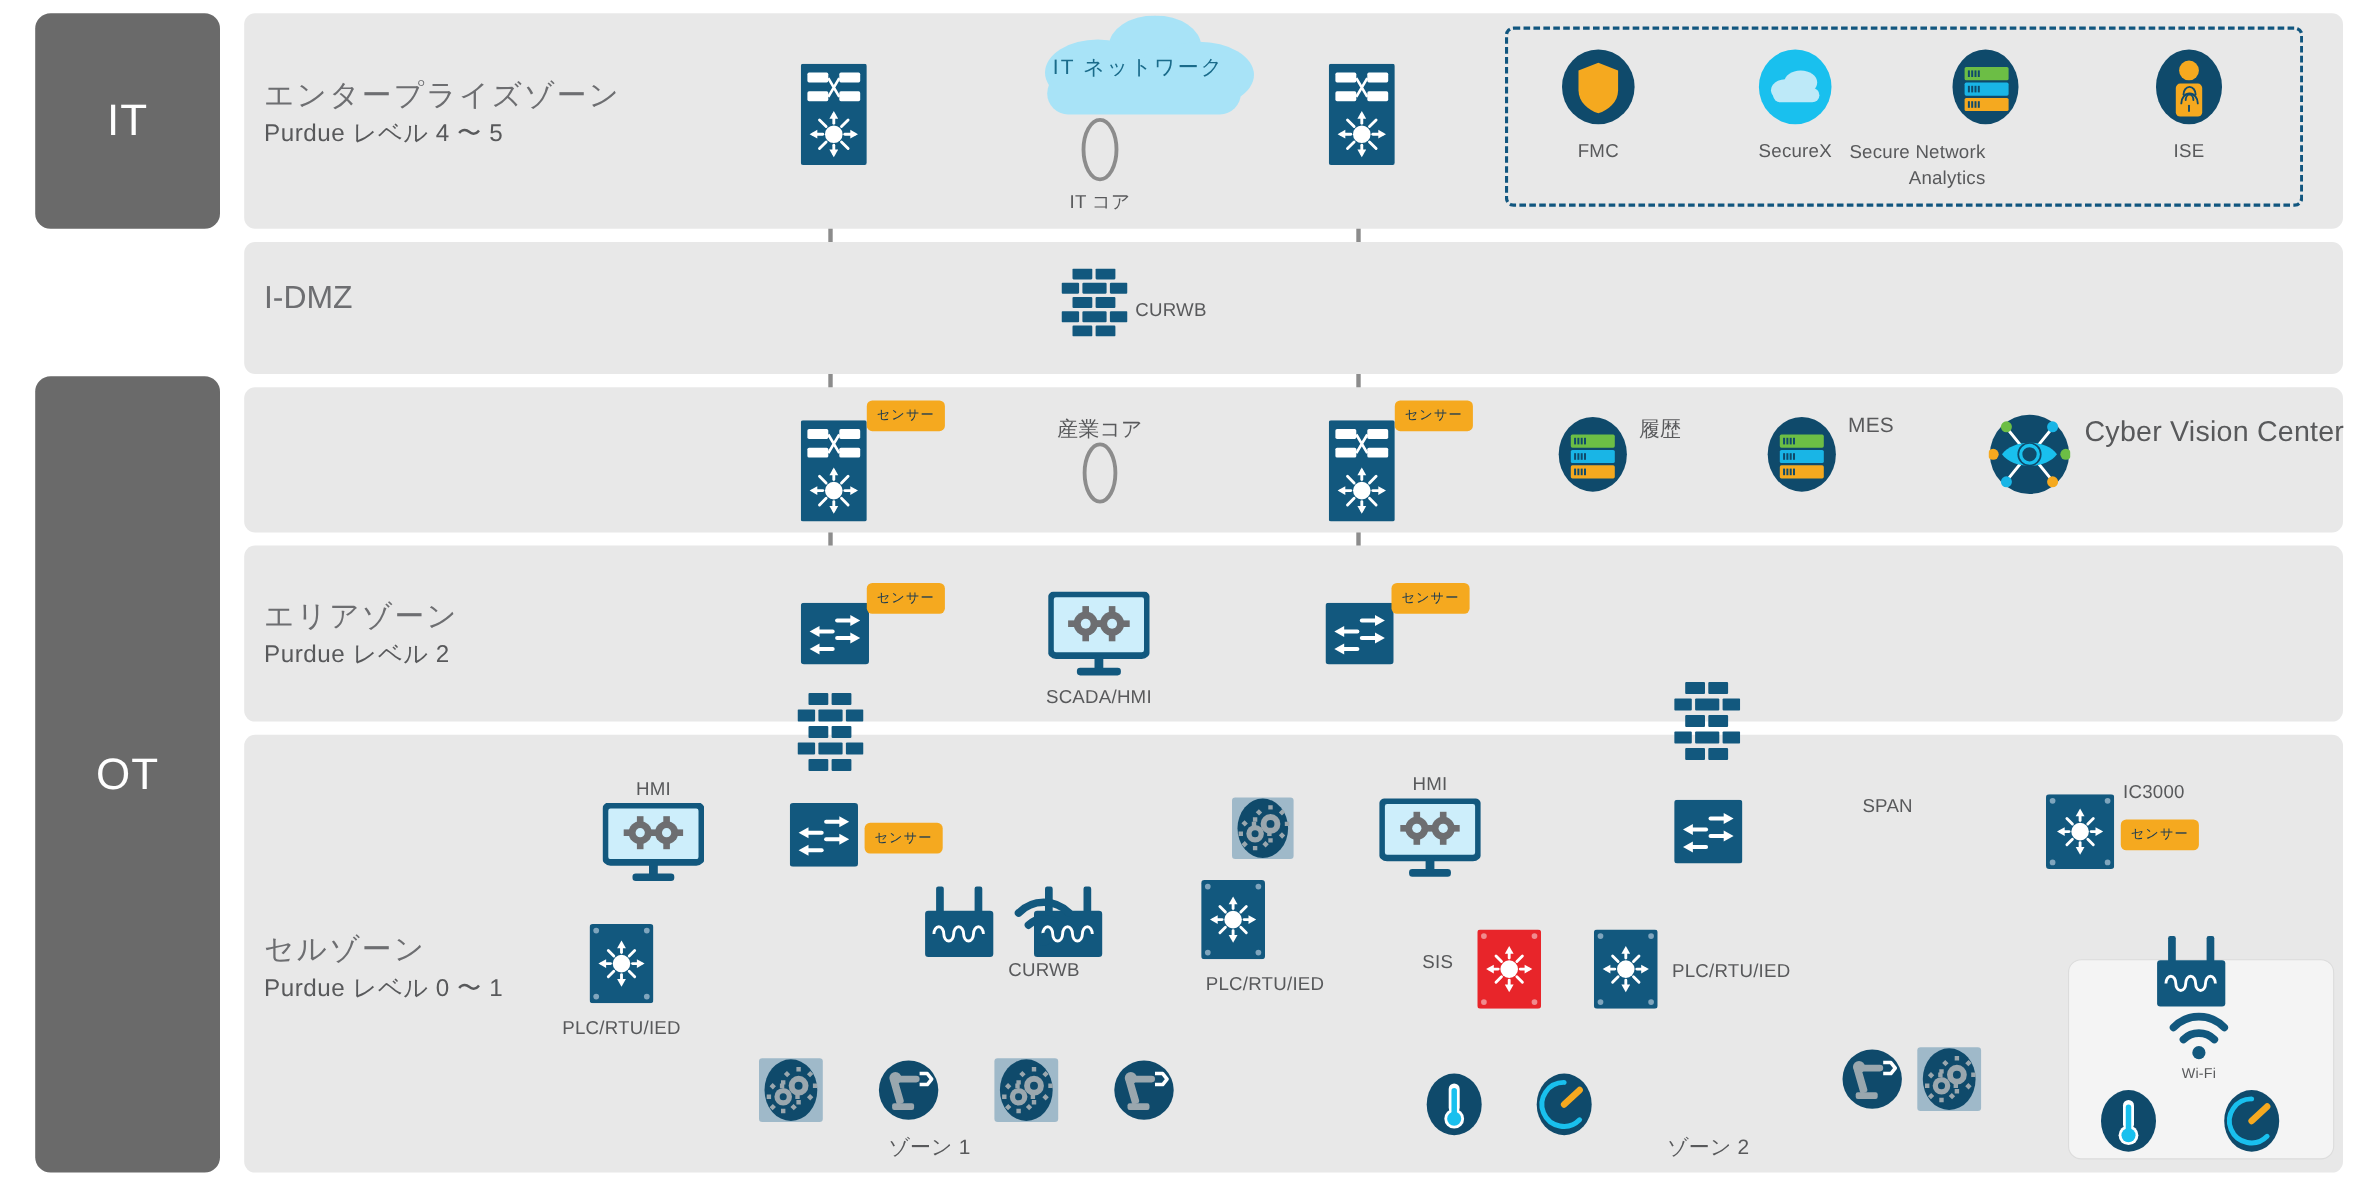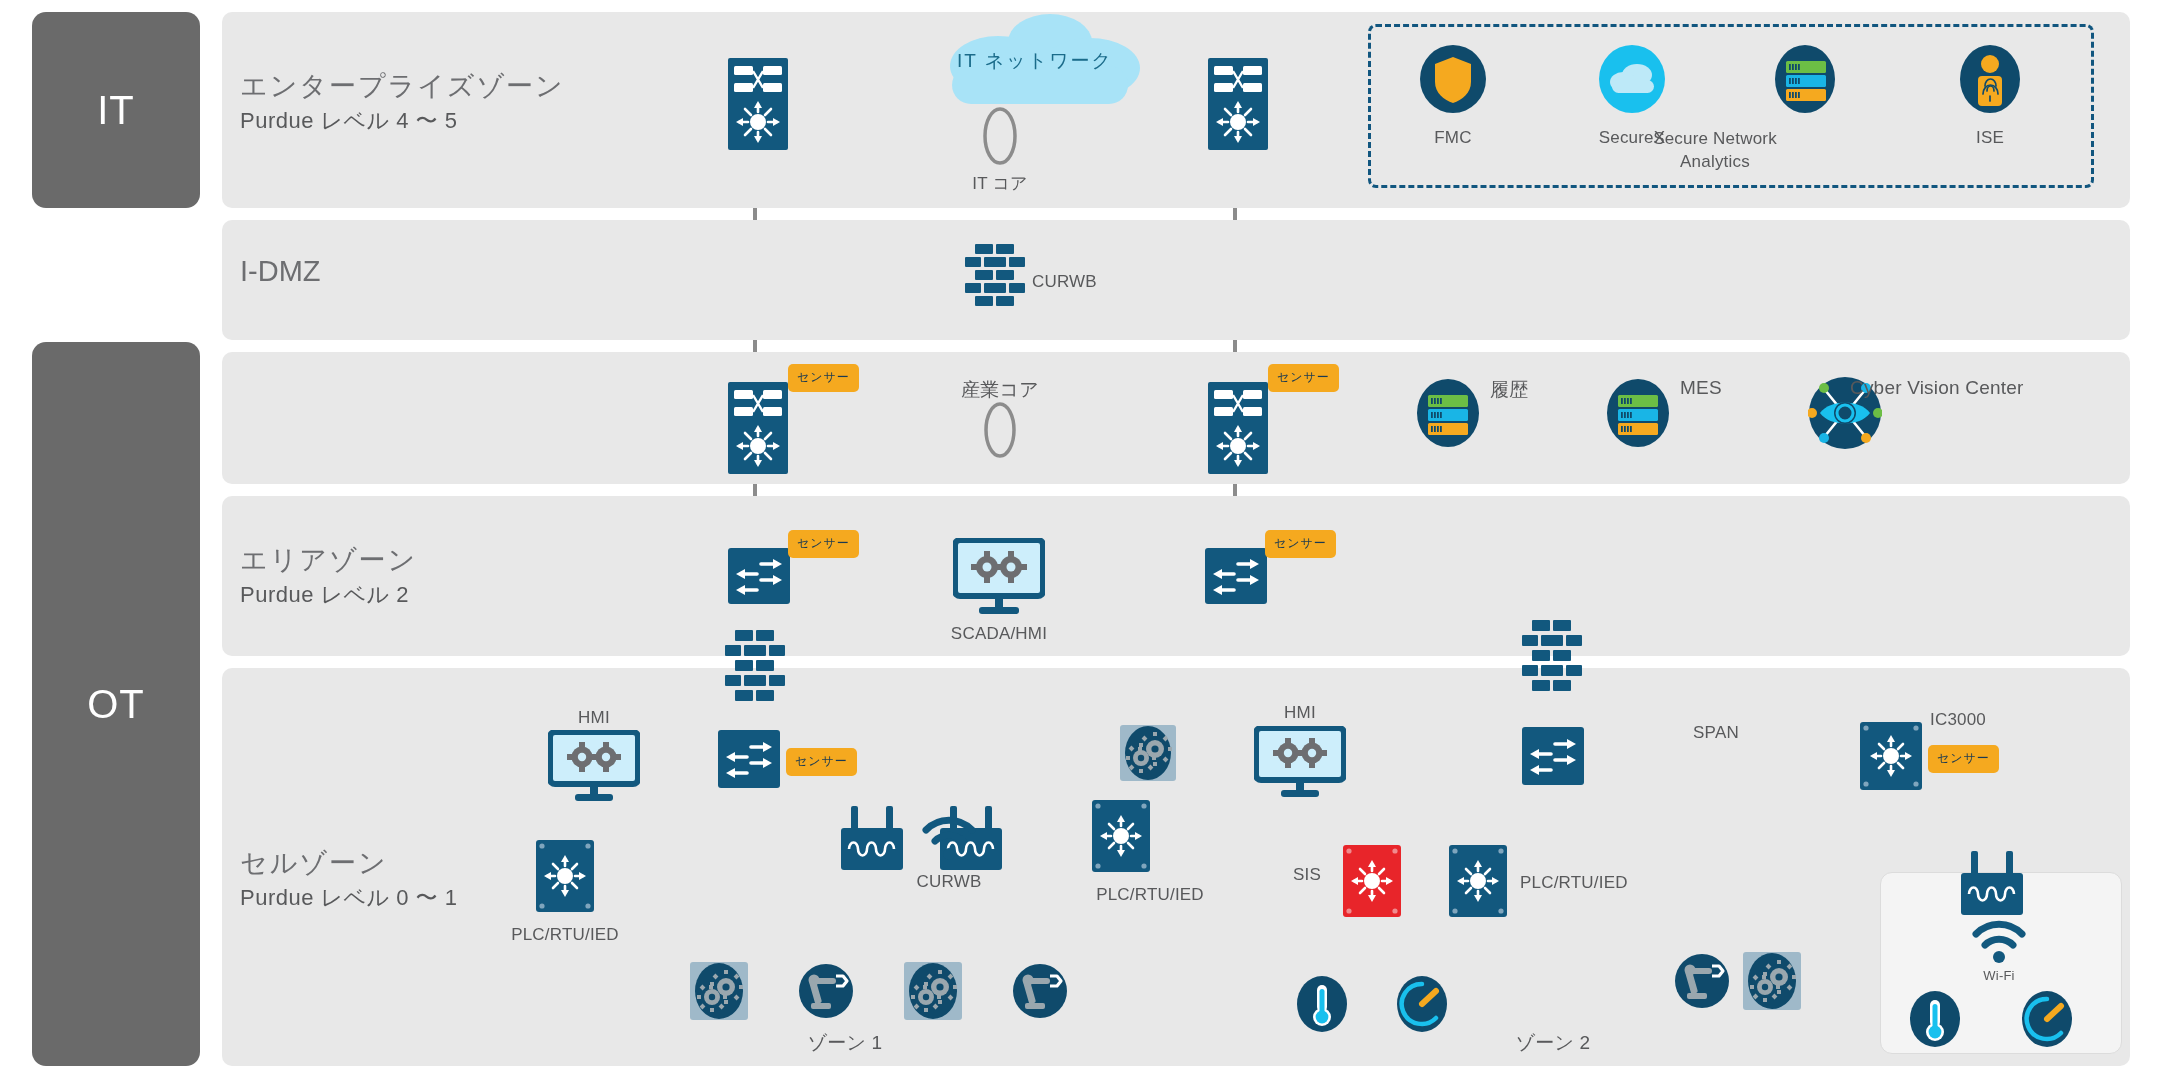--- a/index.html
+++ b/index.html
@@ -15,21 +15,21 @@
   .sidecol span{color:#fff;font-size:40px;letter-spacing:1px;font-weight:400;}
 
   .zlabel{position:absolute;}
   .zlabel .t1{font-size:27px;color:#6d6e71;letter-spacing:2px;line-height:1.35;white-space:nowrap;}
   .zlabel .t2{font-size:22px;color:#58595b;letter-spacing:.5px;line-height:1.5;white-space:nowrap;}
   .zlabel.single .t1{font-size:29px;letter-spacing:0;}
 
   
   .node{position:absolute;}
   .cap{position:absolute;font-size:17px;color:#58595b;white-space:nowrap;letter-spacing:.2px;}
-  .cap.c{transform:translateX(-50%);text-align:center;}
+  .cap.c{transform:translateX(-50%);text-align:right;}
 
   
   .sensor{position:absolute;background:#f5a91f;color:#1a3a52;border-radius:5px;
           font-size:12px;padding:5px 9px 6px;letter-spacing:1px;white-space:nowrap;}
 
   
   .cloud{position:absolute;}
   .cloud .ctxt{position:absolute;left:0;right:0;top:34px;text-align:center;
                color:#1a6b8a;font-size:19px;letter-spacing:2px;}
 
@@ -451,21 +451,21 @@
       <circle cx="58" cy="12" r="5" fill="#19b5e6"></circle>
       <circle cx="16" cy="62" r="5" fill="#19b5e6"></circle>
       <circle cx="58" cy="62" r="5" fill="#f5a91f"></circle>
       <circle cx="4" cy="37" r="5" fill="#f5a91f"></circle>
       <circle cx="70" cy="37" r="5" fill="#6cbe45"></circle>
       <path d="M12 37 C22 23 52 23 62 37 C52 51 22 51 12 37 Z" fill="#19c0ee"></path>
       <circle cx="37" cy="37" r="11" fill="#0f4a6b"></circle>
       <circle cx="37" cy="37" r="8" fill="none" stroke="#19c0ee" stroke-width="3"></circle>
     </svg>
   </div>
-  <div class="cap" style="left:1850px;top:377px;font-size:19px;">Cyber Vision Center</div>
+  <div class="cap" style="left:1895px;top:377px;font-size:26px;">Cyber Vision Center</div>
 
   <div class="node" style="left:728px;top:548px;">
     <svg width="62" height="56" viewBox="0 0 62 56">
       <rect x="0" y="0" width="62" height="56" fill="#12587e" rx="3"></rect>
       <g fill="#fff" stroke="#fff" stroke-width="3.6" stroke-linecap="round">
         <path d="M33 16 h16"></path>
           <polygon points="54,16 45,11 45,21" stroke="none"></polygon>
         <path d="M29 26 h-16"></path>
           <polygon points="8,26 17,21 17,31" stroke="none"></polygon>
         <path d="M33 32 h16"></path>

